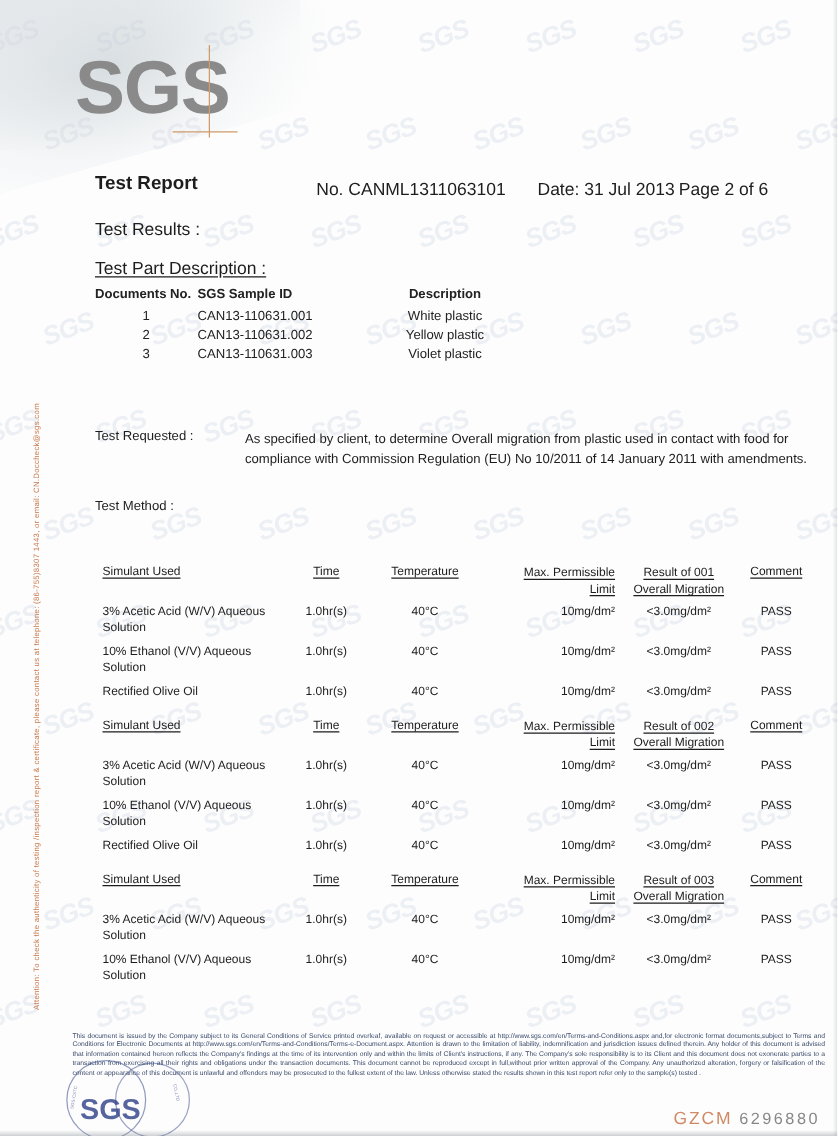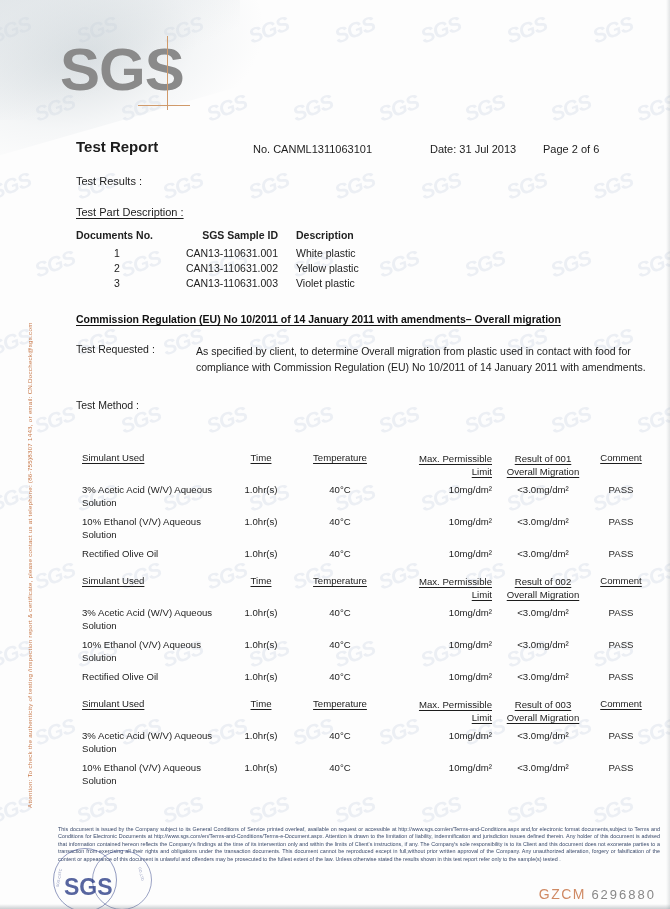--- a/index.html
+++ b/index.html
@@ -121,21 +121,21 @@
   .title {
     left: 76px; top: 138px;
     font-size: 15px;
     font-weight: bold;
     color: #1d1d1d;
   }
   .hdr-no   { left: 253px; top: 143px; font-size: 10.5px; }
   .hdr-date { left: 430px; top: 143px; font-size: 10.5px; }
   .hdr-page { left: 543px; top: 143px; font-size: 10.5px; }
 
-  .lbl { font-size: 11px; color: #1d1d1d; }
+  .lbl { font-size: 14px; color: #1d1d1d; }
   .u { text-decoration: underline; text-underline-offset: 2px; }
 
   .test-results { left: 76px; top: 175px; }
   .part-desc    { left: 76px; top: 206px; font-weight: normal; }
 
   
   .spec-table {
     position: absolute;
     left: 76px; top: 229px;
     font-size: 10.5px;
@@ -143,22 +143,22 @@
   }
   .spec-table th {
     font-weight: bold;
     text-align: left;
     padding: 0 0 4px 0;
     font-size: 10.5px;
   }
   .spec-table td { padding: 1.5px 0; font-size: 10.5px; }
   .spec-table .c-no    { width: 82px; text-align: center; }
   .spec-table .c-no-h  { width: 82px; text-align: left; }
-  .spec-table .c-id    { width: 120px; padding-right: 18px; text-align: right; }
-  .spec-table .c-desc  { width: 120px; }
+  .spec-table .c-id    { width: 120px; padding-right: 18px; }
+  .spec-table .c-desc  { width: 120px; text-align: center; }
 
   .reg-heading {
     left: 76px; top: 313px;
     font-size: 10.5px;
     font-weight: bold;
     color: #111;
   }
 
   .req-label { left: 76px; top: 343px; font-size: 10.5px; }
   .req-body  { left: 196px; top: 343px; width: 452px; font-size: 10.5px; line-height: 16px; }
@@ -407,21 +407,20 @@
           <td class="c-desc">Yellow plastic</td>
         </tr>
         <tr>
           <td class="c-no">3</td>
           <td class="c-id">CAN13-110631.003</td>
           <td class="c-desc">Violet plastic</td>
         </tr>
       </tbody>
     </table>
 
-    <div class="abs reg-heading u">Commission Regulation (EU) No 10/2011 of 14 January 2011 with amendments– Overall migration</div>
 
     <div class="abs req-label lbl">Test Requested :</div>
     <div class="abs req-body lbl">As specified by client, to determine Overall migration from plastic used in contact with food for compliance with Commission Regulation (EU) No 10/2011 of 14 January 2011 with amendments.</div>
 
     <div class="abs meth-label lbl">Test Method :</div>
 
     <div id="result-tables">
         <table class="res-table" style="top: 452px;">
           <thead>
             <tr>

